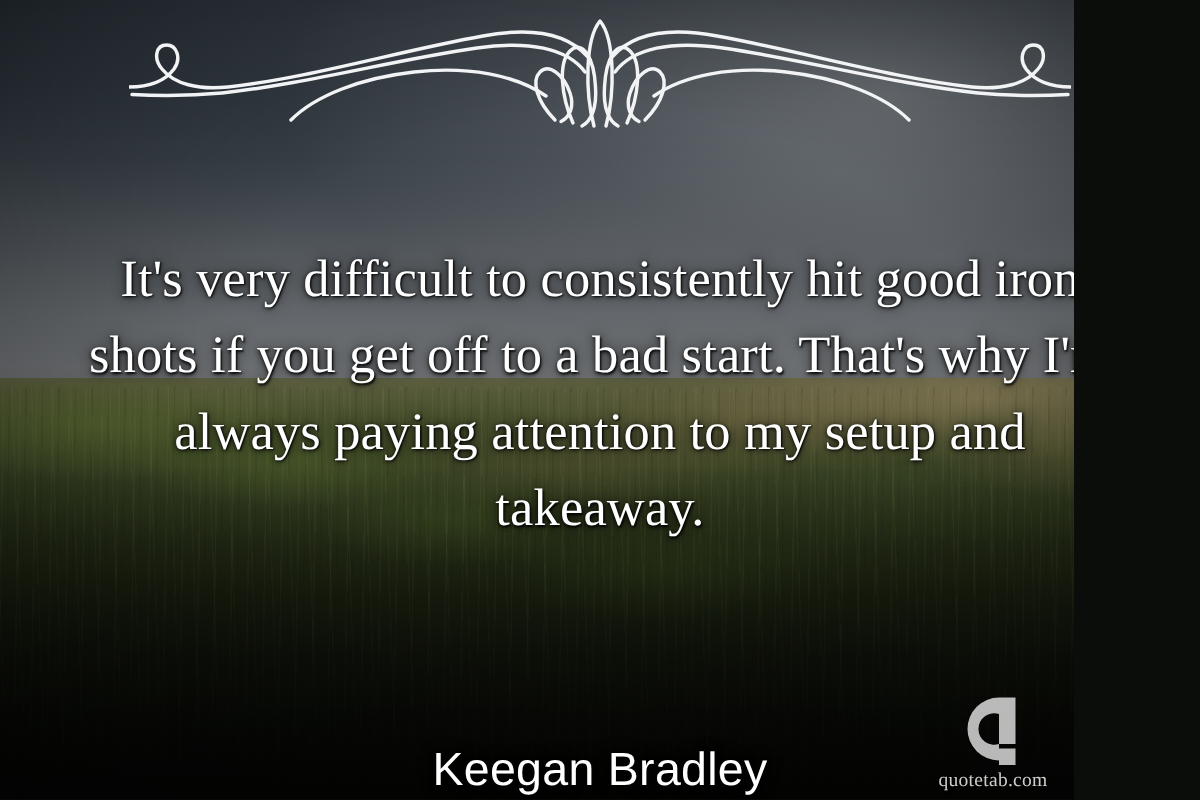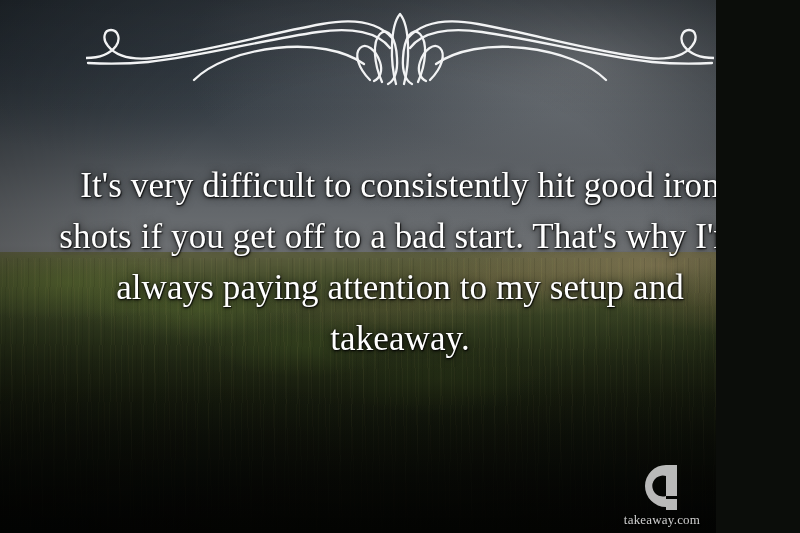--- a/index.html
+++ b/index.html
@@ -208,28 +208,29 @@
 
       <path d="M628 50 C 614 50, 604 46, 598 38 C 593 31, 596 22, 603 22 C 610 22, 612 31, 606 38
                C 598 48, 582 52, 562 50 C 508 44, 448 26, 392 16 C 360 10, 336 14, 322 30"></path>
       <path d="M626 55 C 606 56, 588 56, 566 54 C 510 48, 452 32, 396 24 C 362 19, 336 24, 324 40"></path>
       <path d="M520 72 C 504 56, 474 44, 438 40 C 402 36, 370 42, 350 56"></path>
     </svg>
   </div>
 
   <div class="quote">It's very difficult to consistently hit good iron shots if you get off to a bad start. That's why I'm always paying attention to my setup and takeaway.</div>
 
+  <div class="author">Keegan Bradley</div>
 
   <div class="watermark">
     <svg class="wm-mark" viewBox="0 0 84 48" xmlns="http://www.w3.org/2000/svg">
       <g fill="rgba(255,255,255,0.72)">
 
         <path d="M46 1 A 21 21 0 1 0 46 43 L 46 32 A 10.5 10.5 0 1 1 46 12 Z"></path>
 
         <rect x="46" y="1" width="11" height="31"></rect>
 
         <rect x="46" y="35" width="11" height="11"></rect>
       </g>
     </svg>
-    <span class="wm-text">takeaway.com</span>
+    <span class="wm-text">quotetab.com</span>
   </div>
 
 </div>
 
 </body></html>

